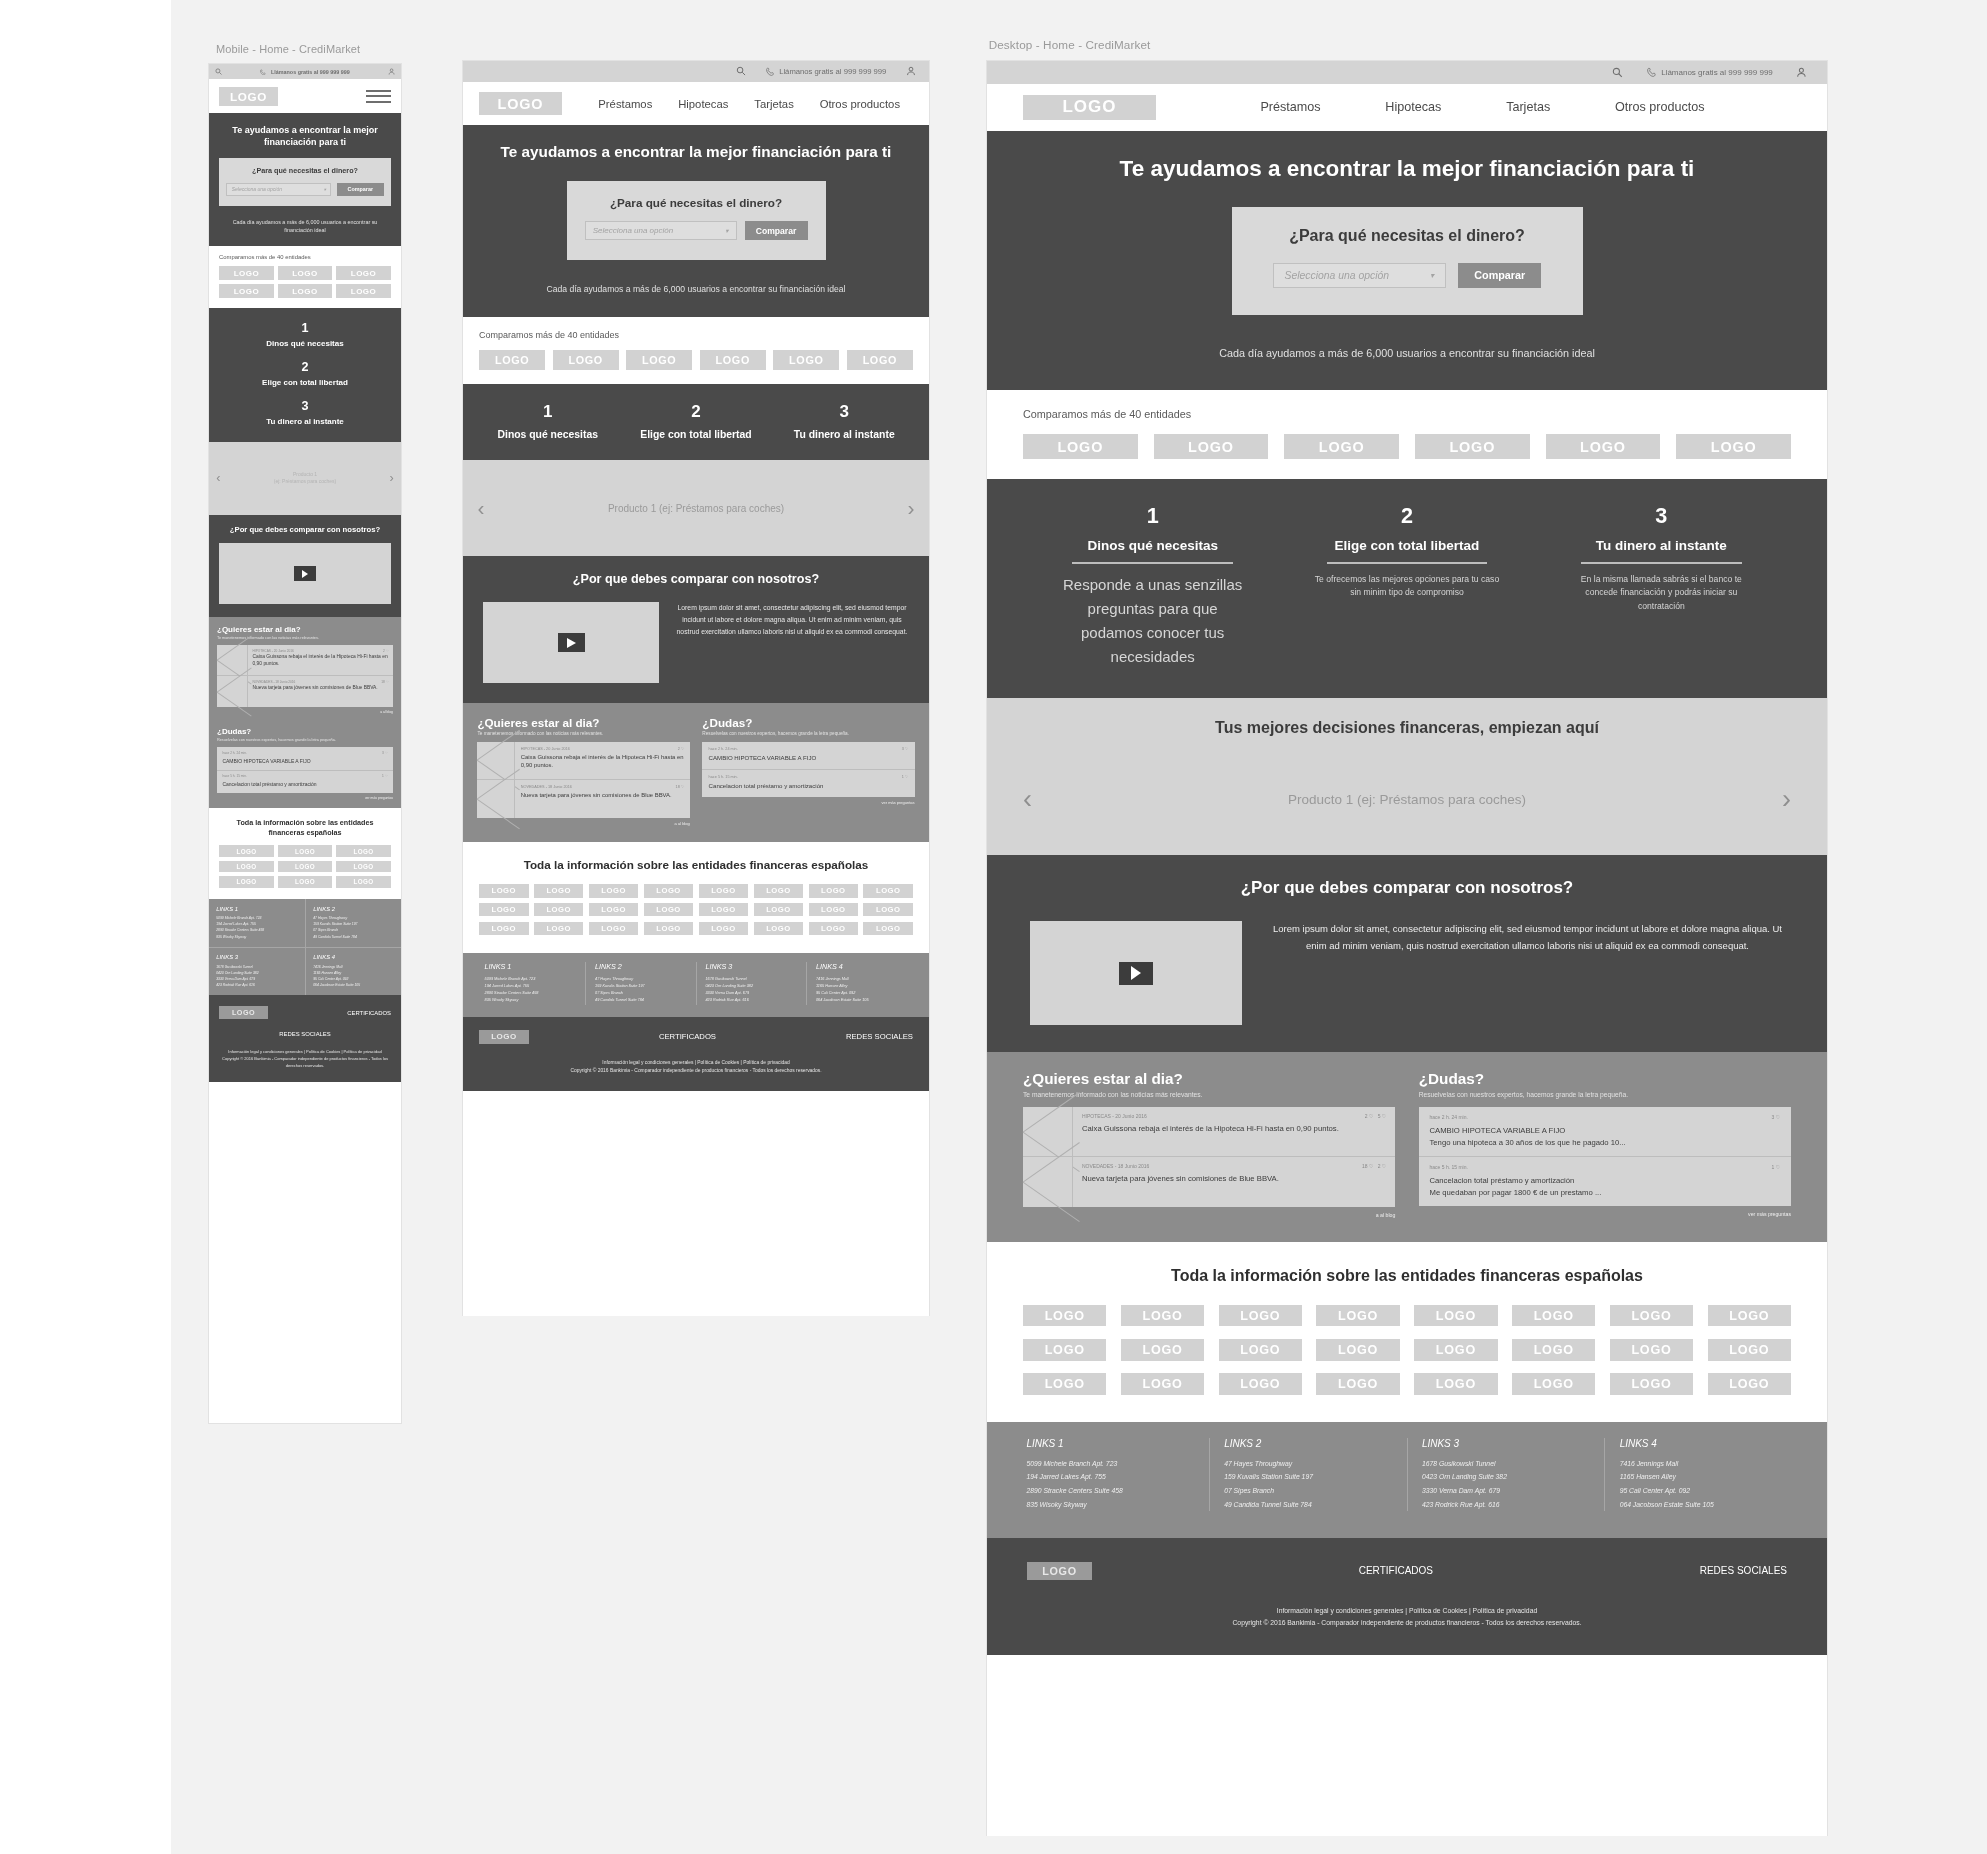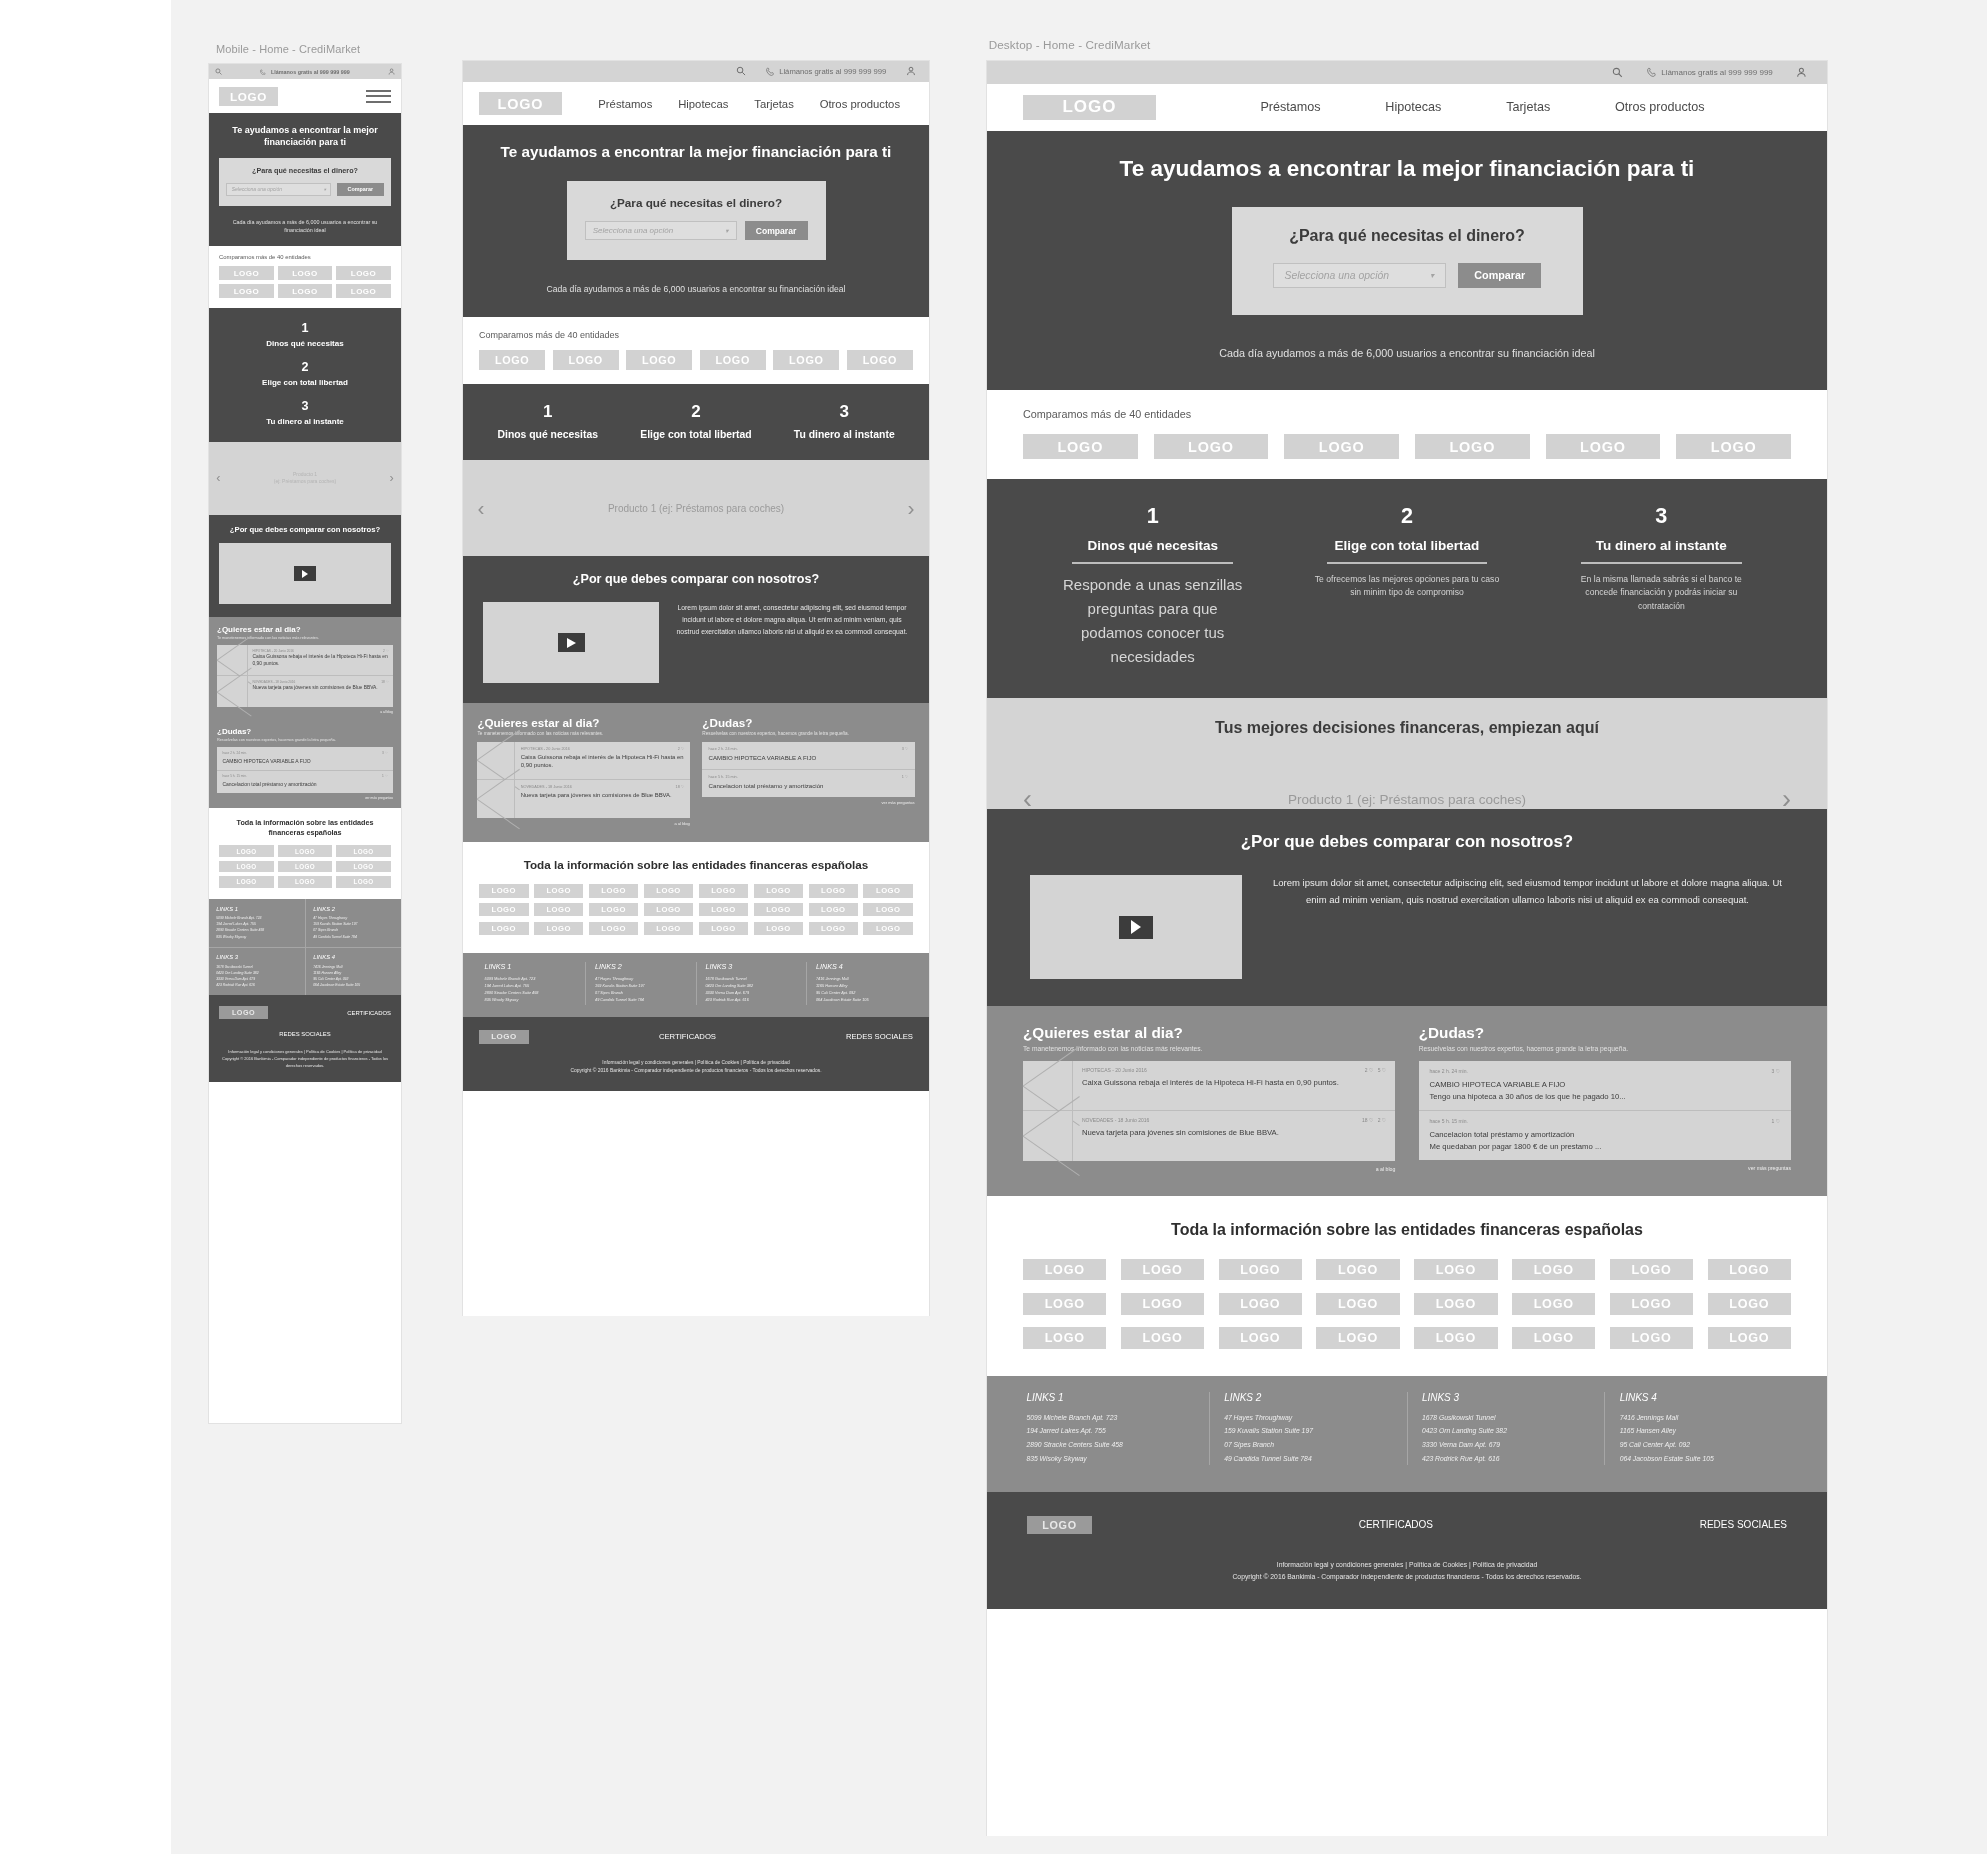--- a/index.html
+++ b/index.html
@@ -657,21 +657,21 @@
           <div class="step-desc" style="font-size:8.6px;line-height:1.6;padding:0 14.4px;">Te ofrecemos las mejores opciones para tu caso sin minim tipo de compromiso</div>
         </div>
         <div>
           <div class="step-num" style="font-size:21.6px;">3</div>
           <div class="step-title" style="font-size:13.5px;margin-top:9px;">Tu dinero al instante</div>
           <div class="hr-rule" style="margin:9px auto 9px;width:72%;"></div>
           <div class="step-desc" style="font-size:8.6px;line-height:1.6;padding:0 14.4px;">En la misma llamada sabrás si el banco te concede financiación y podrás iniciar su contratación</div>
         </div>
       </div>
 
-      <div class="carousel" style="height:111px;padding:21.6px 36px 0;">
+      <div class="carousel" style="height:157px;padding:21.6px 36px 0;">
         <div class="carousel-title" style="font-size:16px;">Tus mejores decisiones financeras, empiezan aquí</div>
         <div style="display:flex;align-items:center;justify-content:space-between;margin-top:47px;">
           <span class="arrow" style="font-size:27px;">‹</span>
           <span style="font-size:13.5px;color:#9a9a9a;">Producto 1 (ej: Préstamos para coches)</span>
           <span class="arrow" style="font-size:27px;">›</span>
         </div>
       </div>
 
       <div class="compare-sec" style="padding:23.4px 43px 27px;">
         <div style="font-size:17px;font-weight:bold;text-align:center;">¿Por que debes comparar con nosotros?</div>

